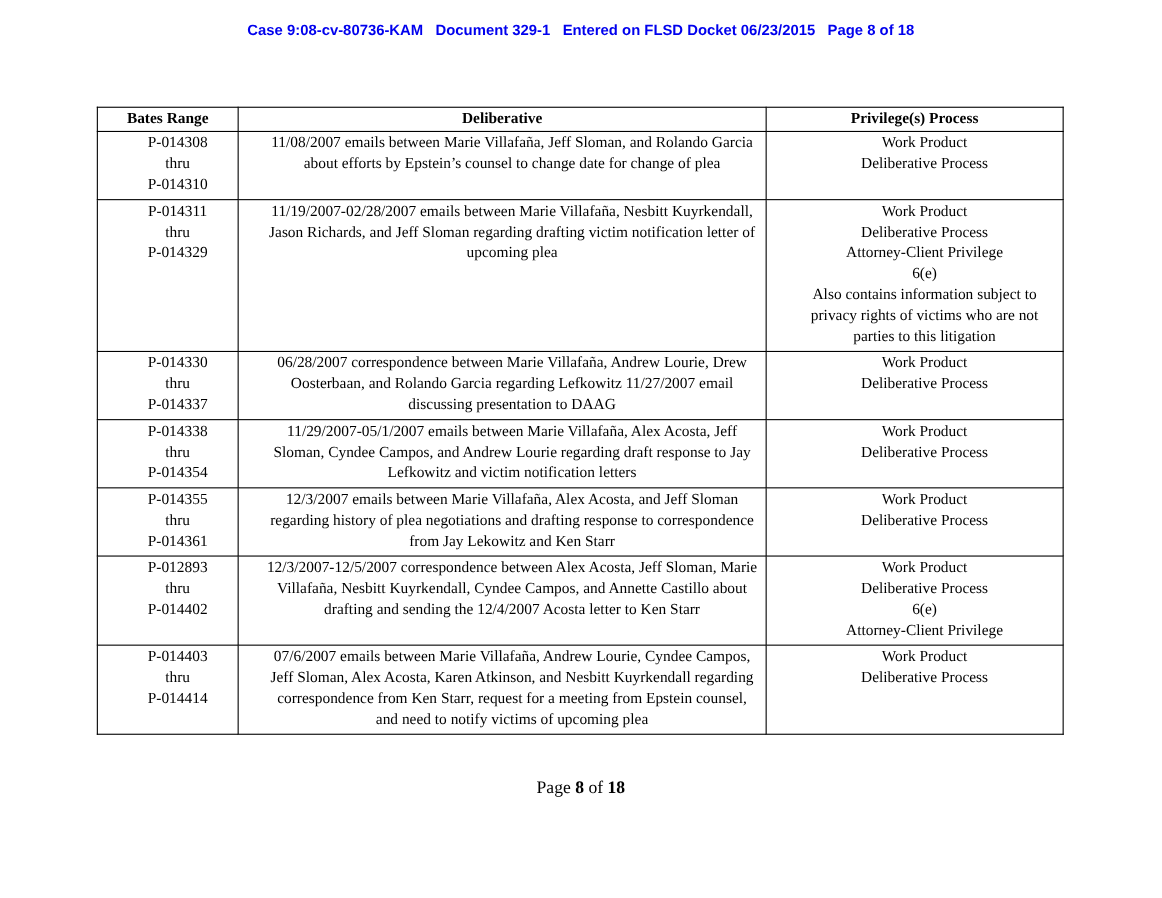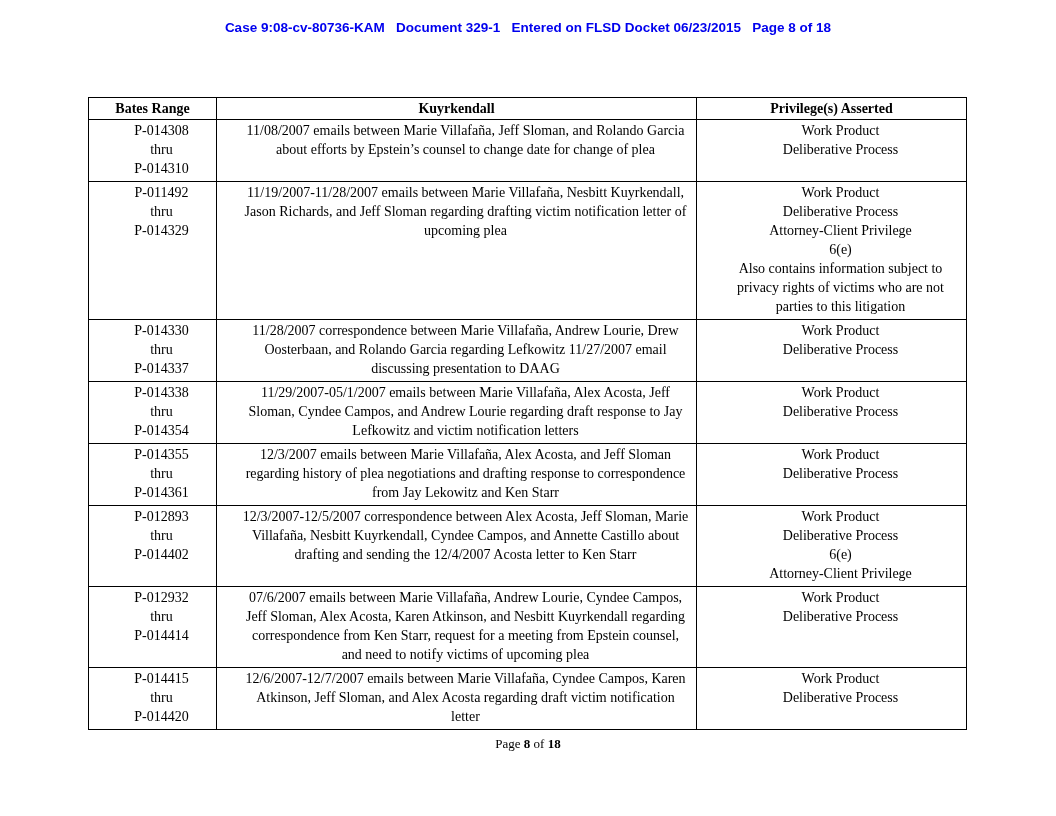--- a/index.html
+++ b/index.html
@@ -50,68 +50,68 @@
   }
   table.privlog th {
     font-weight: bold;
     padding: 1px 4px;
   }
   .c-bates { width: 128px; white-space: pre-line; }
   .c-desc  { width: 480px; }
   .c-priv  { width: 270px; white-space: pre-line; }
   .footer {
     position: absolute;
-    top: 736px;
+    top: 708px;
     left: 0;
     width: 100%;
     text-align: center;
-    font-size: 13px;
+    font-size: 16px;
   }
   .footer .num { font-weight: bold; }
 </style>
 </head>
 <body>
 
 <div class="page">
 
   <div class="stamp" style="color: rgb(0, 0, 238);">Case 9:08-cv-80736-KAM   Document 329-1   Entered on FLSD Docket 06/23/2015   Page 8 of 18</div>
 
   <table class="privlog">
     <thead>
       <tr>
         <th class="c-bates">Bates Range</th>
-        <th class="c-desc">Kuyrkendall</th>
-        <th class="c-priv">Privilege(s) Asserted</th>
+        <th class="c-desc">Deliberative</th>
+        <th class="c-priv">Privilege(s) Process</th>
       </tr>
     </thead>
     <tbody id="table-body">
         <tr>
           <td class="c-bates">P-014308
 thru
 P-014310</td>
           <td class="c-desc">11/08/2007 emails between Marie Villafaña, Jeff Sloman, and Rolando Garcia about efforts by Epstein’s counsel to change date for change of plea</td>
           <td class="c-priv">Work Product
 Deliberative Process</td>
         </tr>
         <tr>
-          <td class="c-bates">P-011492
+          <td class="c-bates">P-014311
 thru
 P-014329</td>
-          <td class="c-desc">11/19/2007-11/28/2007 emails between Marie Villafaña, Nesbitt Kuyrkendall, Jason Richards, and Jeff Sloman regarding drafting victim notification letter of upcoming plea</td>
+          <td class="c-desc">11/19/2007-02/28/2007 emails between Marie Villafaña, Nesbitt Kuyrkendall, Jason Richards, and Jeff Sloman regarding drafting victim notification letter of upcoming plea</td>
           <td class="c-priv">Work Product
 Deliberative Process
 Attorney-Client Privilege
 6(e)
 Also contains information subject to privacy rights of victims who are not parties to this litigation</td>
         </tr>
         <tr>
           <td class="c-bates">P-014330
 thru
 P-014337</td>
-          <td class="c-desc">11/28/2007 correspondence between Marie Villafaña, Andrew Lourie, Drew Oosterbaan, and Rolando Garcia regarding Lefkowitz 11/27/2007 email discussing presentation to DAAG</td>
+          <td class="c-desc">06/28/2007 correspondence between Marie Villafaña, Andrew Lourie, Drew Oosterbaan, and Rolando Garcia regarding Lefkowitz 11/27/2007 email discussing presentation to DAAG</td>
           <td class="c-priv">Work Product
 Deliberative Process</td>
         </tr>
         <tr>
           <td class="c-bates">P-014338
 thru
 P-014354</td>
           <td class="c-desc">11/29/2007-05/1/2007 emails between Marie Villafaña, Alex Acosta, Jeff Sloman, Cyndee Campos, and Andrew Lourie regarding draft response to Jay Lefkowitz and victim notification letters</td>
           <td class="c-priv">Work Product
 Deliberative Process</td>
@@ -128,32 +128,24 @@
           <td class="c-bates">P-012893
 thru
 P-014402</td>
           <td class="c-desc">12/3/2007-12/5/2007 correspondence between Alex Acosta, Jeff Sloman, Marie Villafaña, Nesbitt Kuyrkendall, Cyndee Campos, and Annette Castillo about drafting and sending the 12/4/2007 Acosta letter to Ken Starr</td>
           <td class="c-priv">Work Product
 Deliberative Process
 6(e)
 Attorney-Client Privilege</td>
         </tr>
         <tr>
-          <td class="c-bates">P-012932
+          <td class="c-bates">P-014403
 thru
 P-014414</td>
           <td class="c-desc">07/6/2007 emails between Marie Villafaña, Andrew Lourie, Cyndee Campos, Jeff Sloman, Alex Acosta, Karen Atkinson, and Nesbitt Kuyrkendall regarding correspondence from Ken Starr, request for a meeting from Epstein counsel, and need to notify victims of upcoming plea</td>
-          <td class="c-priv">Work Product
-Deliberative Process</td>
-        </tr>
-        <tr>
-          <td class="c-bates">P-014415
-thru
-P-014420</td>
-          <td class="c-desc">12/6/2007-12/7/2007 emails between Marie Villafaña, Cyndee Campos, Karen Atkinson, Jeff Sloman, and Alex Acosta regarding draft victim notification letter</td>
           <td class="c-priv">Work Product
 Deliberative Process</td>
         </tr>
       </tbody>
   </table>
 
   <div class="footer">
     <span>Page</span>
     <span class="num">8</span>
     <span>of</span>

